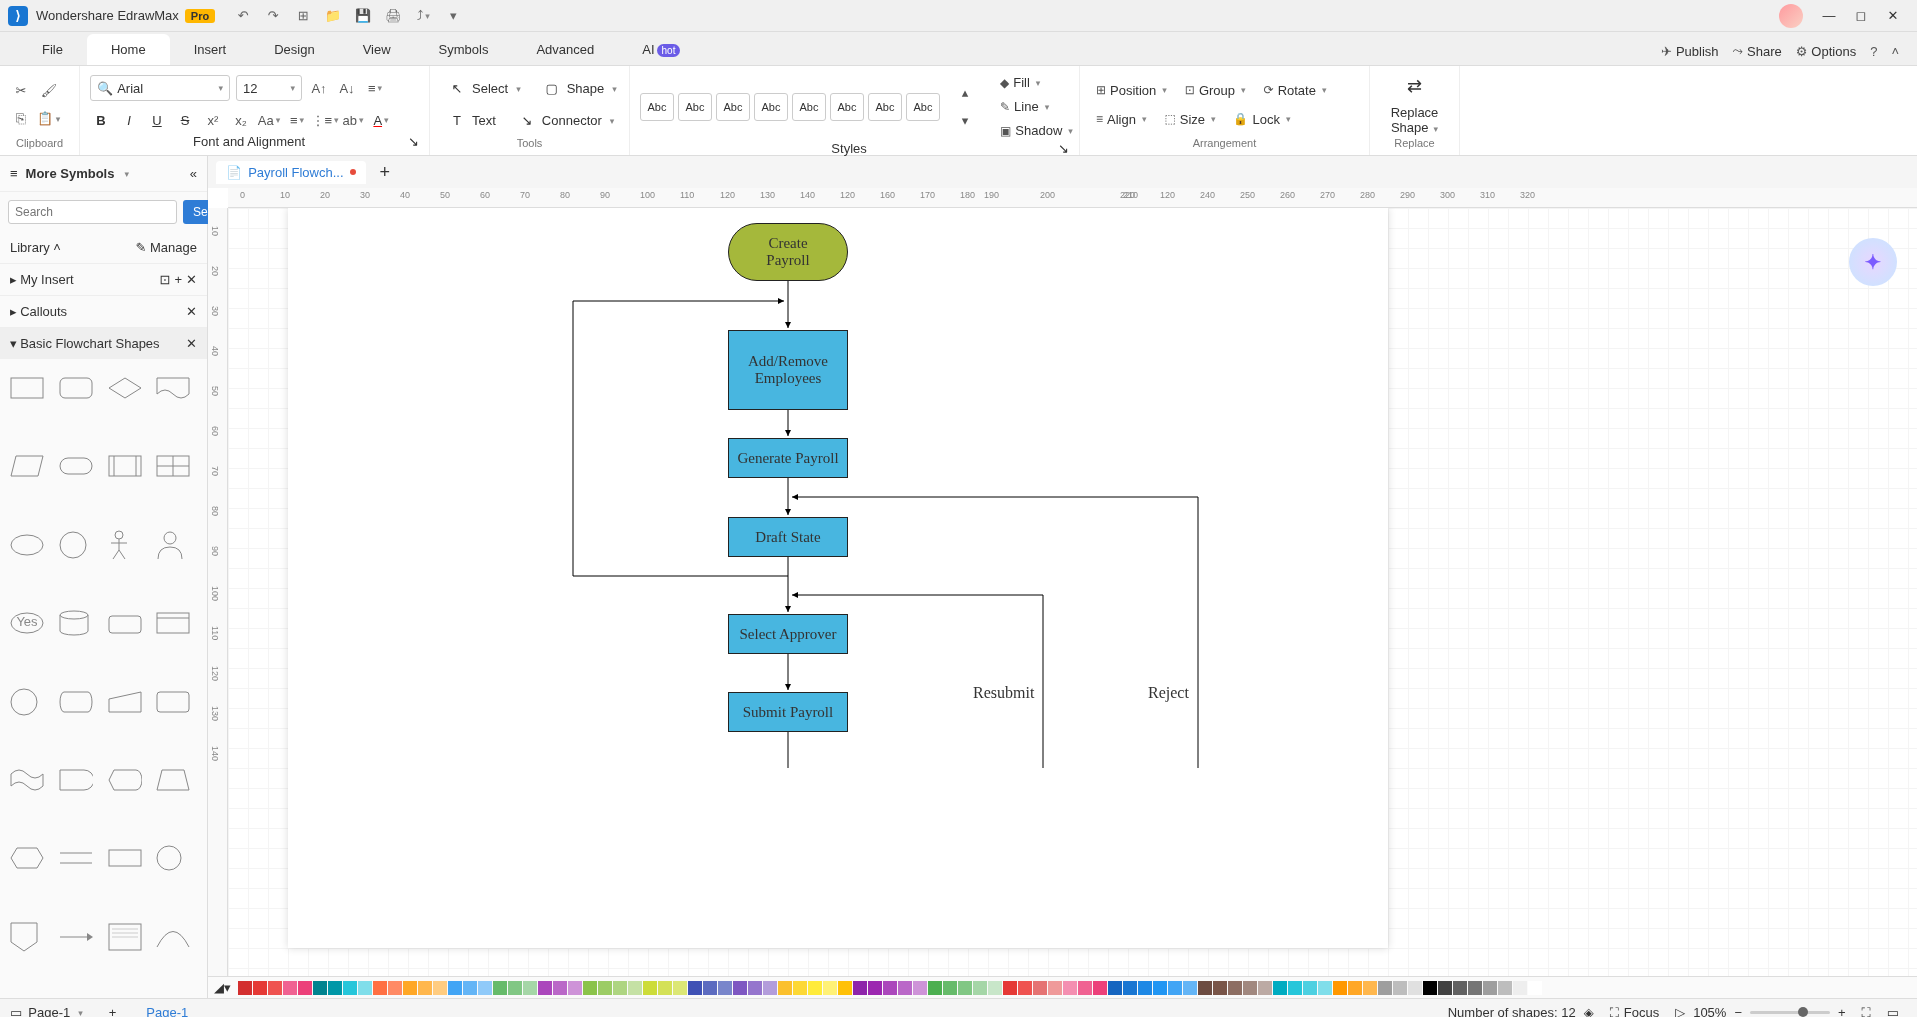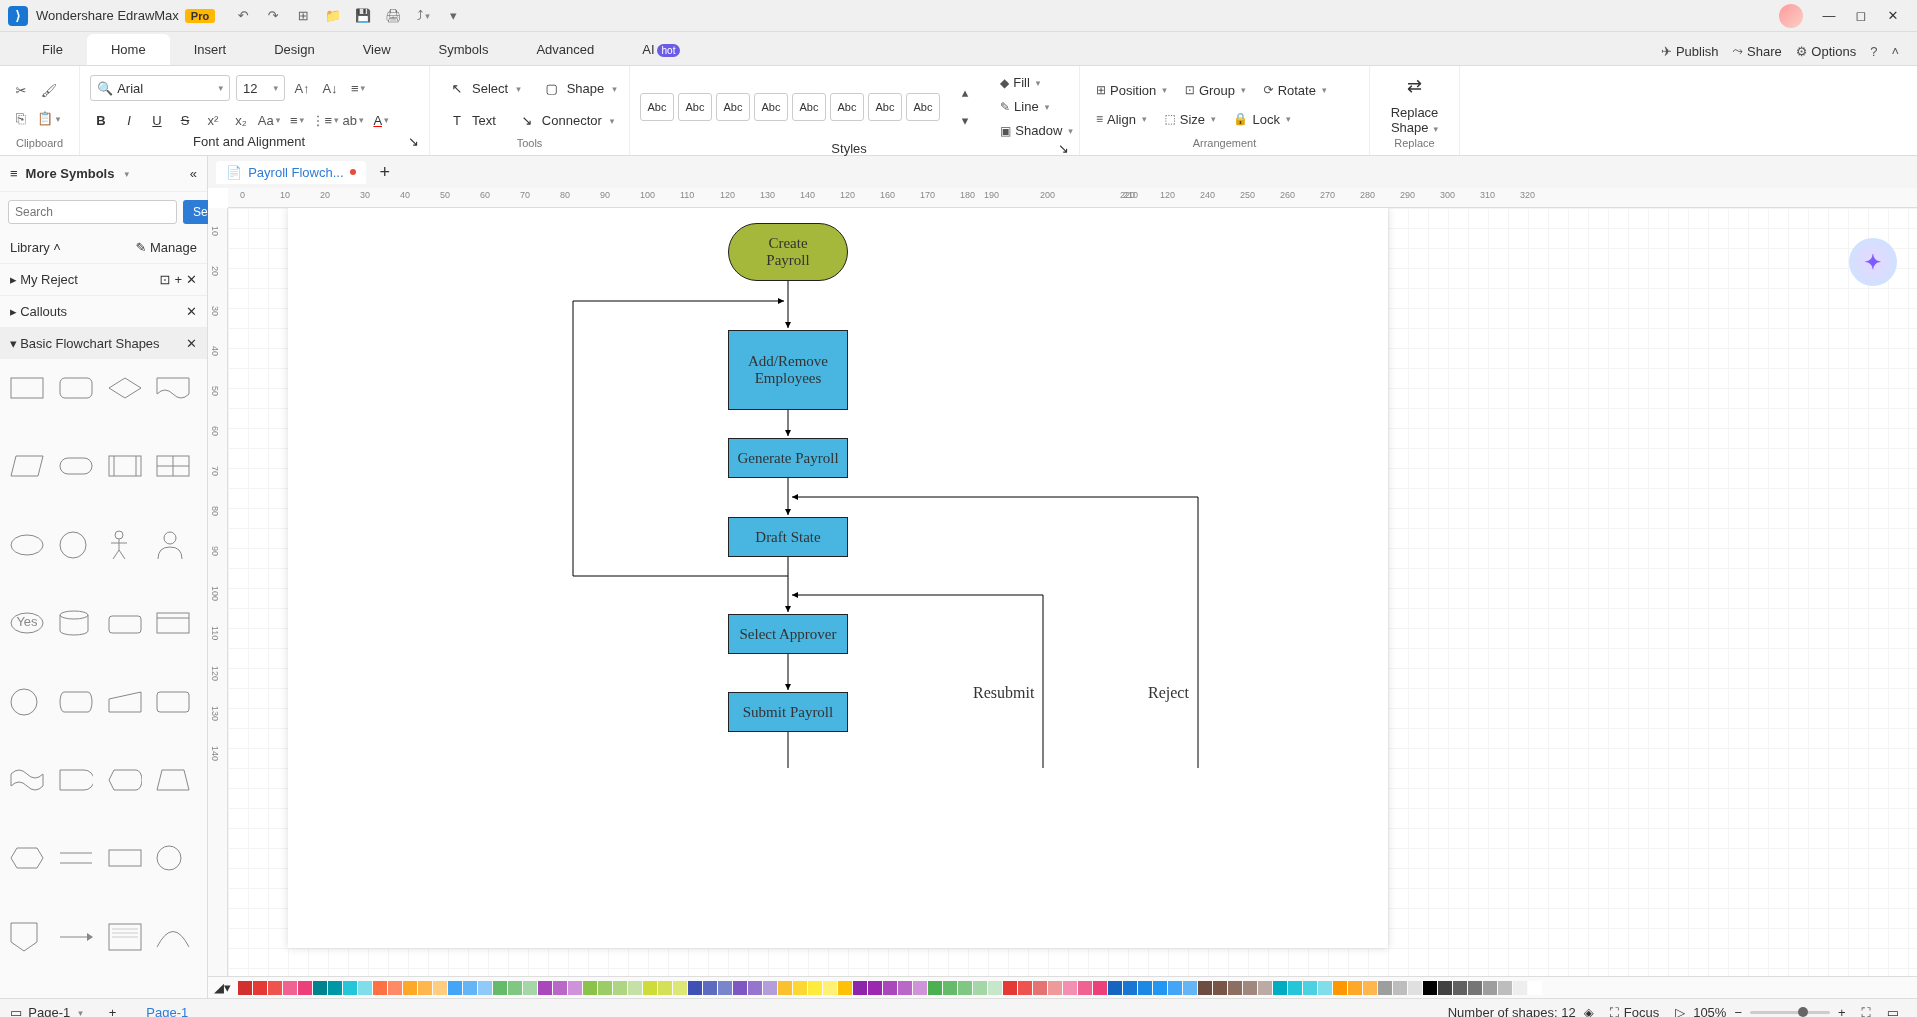--- a/index.html
+++ b/index.html
@@ -22,21 +22,21 @@
 .menubar .right-item{display:flex;align-items:center;gap:4px;cursor:pointer;color:#555}
 .ribbon{height:90px;background:#fff;display:flex;border-bottom:1px solid #ddd}
 .ribbon-group{padding:6px 10px;display:flex;flex-direction:column;justify-content:space-between;border-right:1px solid #eee}
 .ribbon-group .rg-content{display:flex;gap:8px;align-items:center;flex:1}
 .ribbon-group .rg-label{text-align:center;font-size:11px;color:#777}
 .rcol{display:flex;flex-direction:column;gap:6px}
 .rrow{display:flex;gap:6px;align-items:center}
 .ribbon-btn{width:22px;height:22px;display:flex;align-items:center;justify-content:center;cursor:pointer;color:#555}
 .font-select{border:1px solid #ccc;border-radius:3px;height:26px;padding:0 6px;display:flex;align-items:center;gap:4px;cursor:pointer;background:#fff}
 .font-select.name{width:140px}
-.font-select.size{width:49px}
+.font-select.size{width:66px}
 .tool-btn{display:flex;align-items:center;gap:6px;padding:4px 8px;cursor:pointer;border-radius:3px}
 .tool-btn .ticon{width:18px;height:18px;display:flex;align-items:center;justify-content:center}
 .style-thumb{width:34px;height:28px;border:1px solid #ccc;border-radius:3px;display:flex;align-items:center;justify-content:center;font-size:11px;cursor:pointer;background:#fff}
 .styles-grid{display:flex;gap:4px}
 .arr-btn{display:flex;align-items:center;gap:4px;padding:3px 6px;cursor:pointer;font-size:12px;color:#555}
 .main-area{display:flex;height:842px}
 .left-panel{width:208px;background:#fafafa;border-right:1px solid #ddd;display:flex;flex-direction:column}
 .lp-header{height:36px;display:flex;align-items:center;padding:0 10px;gap:8px;border-bottom:1px solid #eee}
 .lp-search{padding:8px;display:flex;gap:6px}
 .lp-search input{flex:1;border:1px solid #ccc;border-radius:3px;padding:4px 6px;font-size:12px}
@@ -269,21 +269,21 @@
     </div>
     <div class="lp-search">
       <input placeholder="Search" style="">
       <button>Search</button>
     </div>
     <div class="lp-row">
       <span><span>Library</span> ˄</span>
       <span>✎ <span>Manage</span></span>
     </div>
     <div class="lp-row">
-      <span>▸ <span>My Reject</span></span>
+      <span>▸ <span>My Insert</span></span>
       <span class="small-icons">
           <span>⊡</span>
           <span>+</span>
           <span>✕</span>
         </span>
     </div>
     <div class="lp-row">
       <span>▸ <span>Callouts</span></span>
       <span>✕</span>
     </div>

